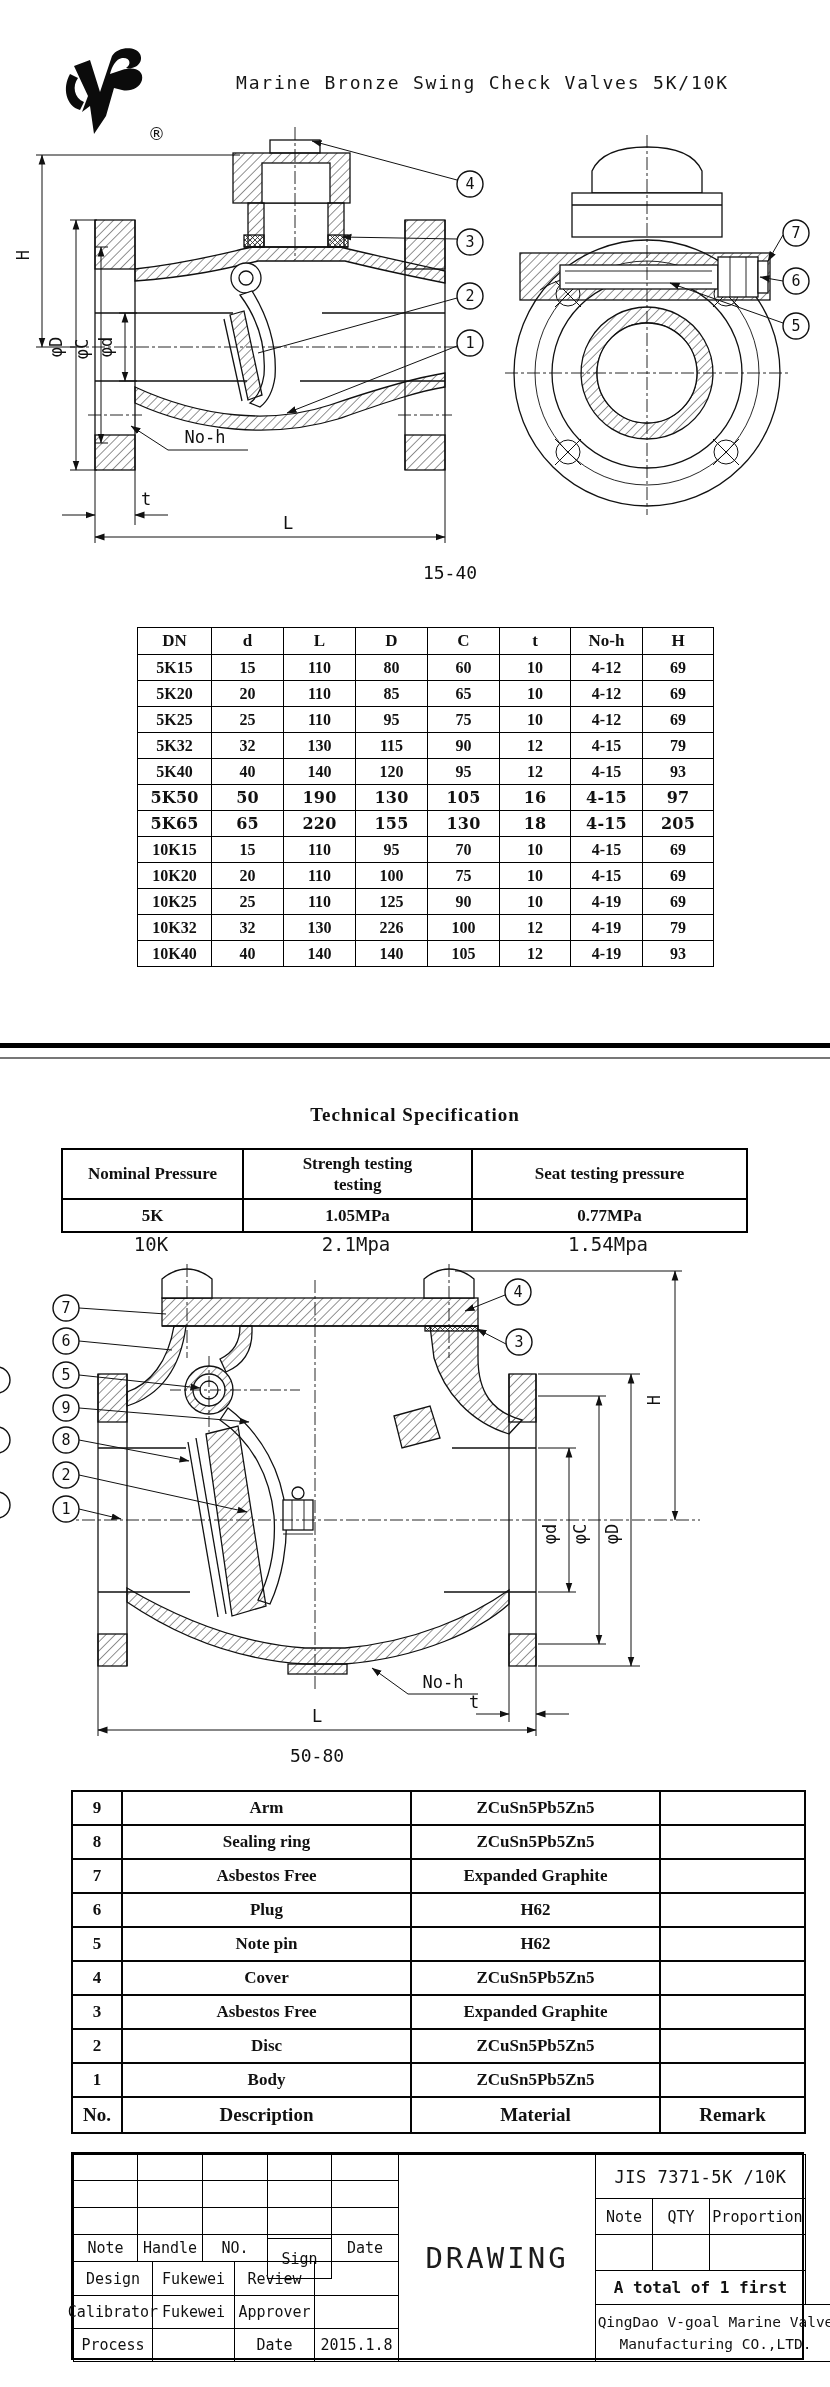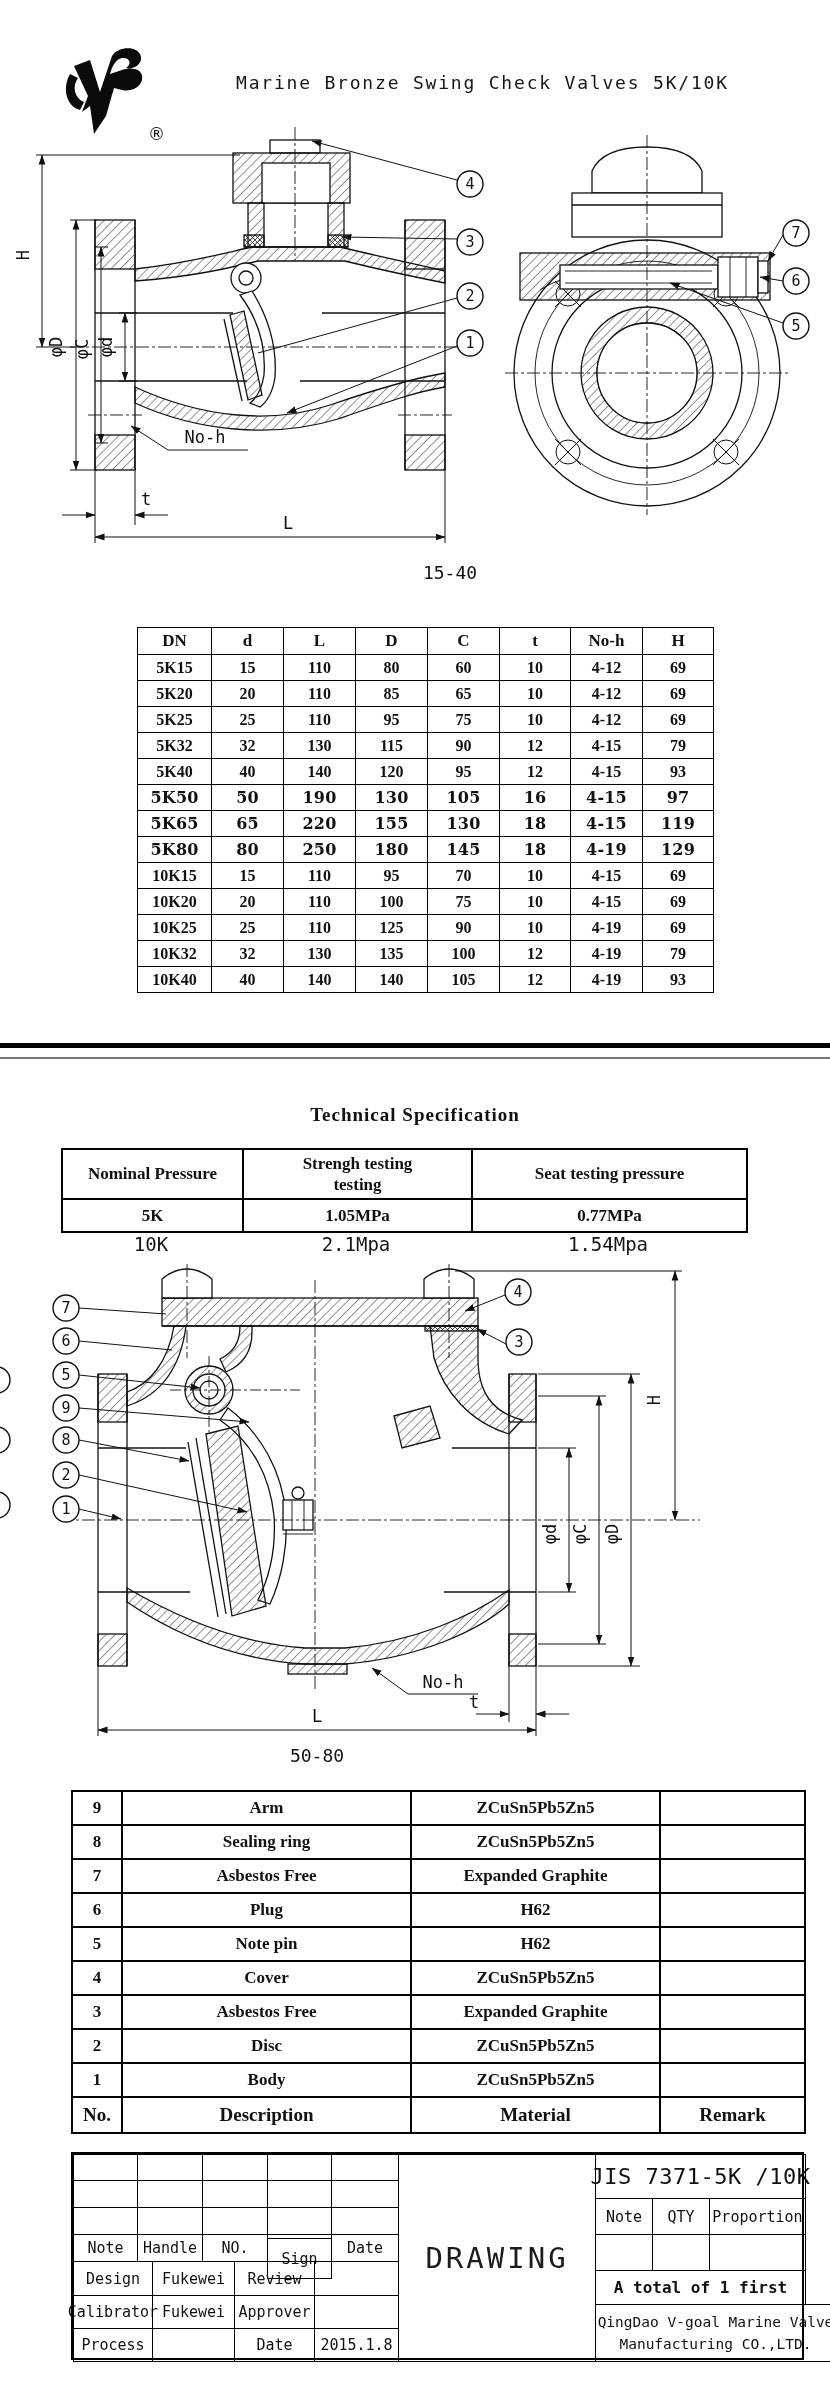--- a/index.html
+++ b/index.html
@@ -32,21 +32,21 @@
   
   #partstab{left:71px;top:1790px;width:733px;}
   #partstab td,#partstab th{border:2px solid #050505;text-align:center;vertical-align:middle;
       font-family:"Liberation Serif",serif;font-weight:700;font-size:17px;padding:0;height:32px;}
   #partstab tfoot th{font-size:19px;height:34px;}
   
   #tblock{left:71px;top:2152px;width:733px;height:208px;border:2px solid #000;box-sizing:border-box;font-size:15px;}
   .tb{position:absolute;box-sizing:border-box;border:1px solid #000;display:flex;
       align-items:center;justify-content:center;text-align:center;white-space:nowrap;}
   #drawing-big{font-size:29px;letter-spacing:3px;color:#1c1c1c;}
-  #jis{font-size:22px;letter-spacing:0.5px;}
+  #jis{font-size:17px;letter-spacing:0.5px;}
   #company{font-size:14.5px;line-height:1.55;}
   #totalnote{font-size:16px;font-weight:700;}
   svg text{fill:#111;}
   .dl{font-family:"DejaVu Sans Mono",monospace;font-size:17px;}
   .bl{font-family:"DejaVu Sans Mono",monospace;font-size:15px;}
   .rl{font-family:"DejaVu Sans Mono",monospace;font-size:18px;}
 </style>
 </head>
 <body>
 
@@ -306,31 +306,21 @@
           <td>97</td>
         </tr>
         <tr class="heavy">
           <td>5K65</td>
           <td>65</td>
           <td>220</td>
           <td>155</td>
           <td>130</td>
           <td>18</td>
           <td>4-15</td>
-          <td>119</td>
-        </tr>
-        <tr class="heavy">
-          <td>5K80</td>
-          <td>80</td>
-          <td>250</td>
-          <td>180</td>
-          <td>145</td>
-          <td>18</td>
-          <td>4-19</td>
-          <td>129</td>
+          <td>205</td>
         </tr>
         <tr>
           <td>10K15</td>
           <td>15</td>
           <td>110</td>
           <td>95</td>
           <td>70</td>
           <td>10</td>
           <td>4-15</td>
           <td>69</td>
@@ -352,21 +342,21 @@
           <td>125</td>
           <td>90</td>
           <td>10</td>
           <td>4-19</td>
           <td>69</td>
         </tr>
         <tr>
           <td>10K32</td>
           <td>32</td>
           <td>130</td>
-          <td>135</td>
+          <td>226</td>
           <td>100</td>
           <td>12</td>
           <td>4-19</td>
           <td>79</td>
         </tr>
         <tr>
           <td>10K40</td>
           <td>40</td>
           <td>140</td>
           <td>140</td>

